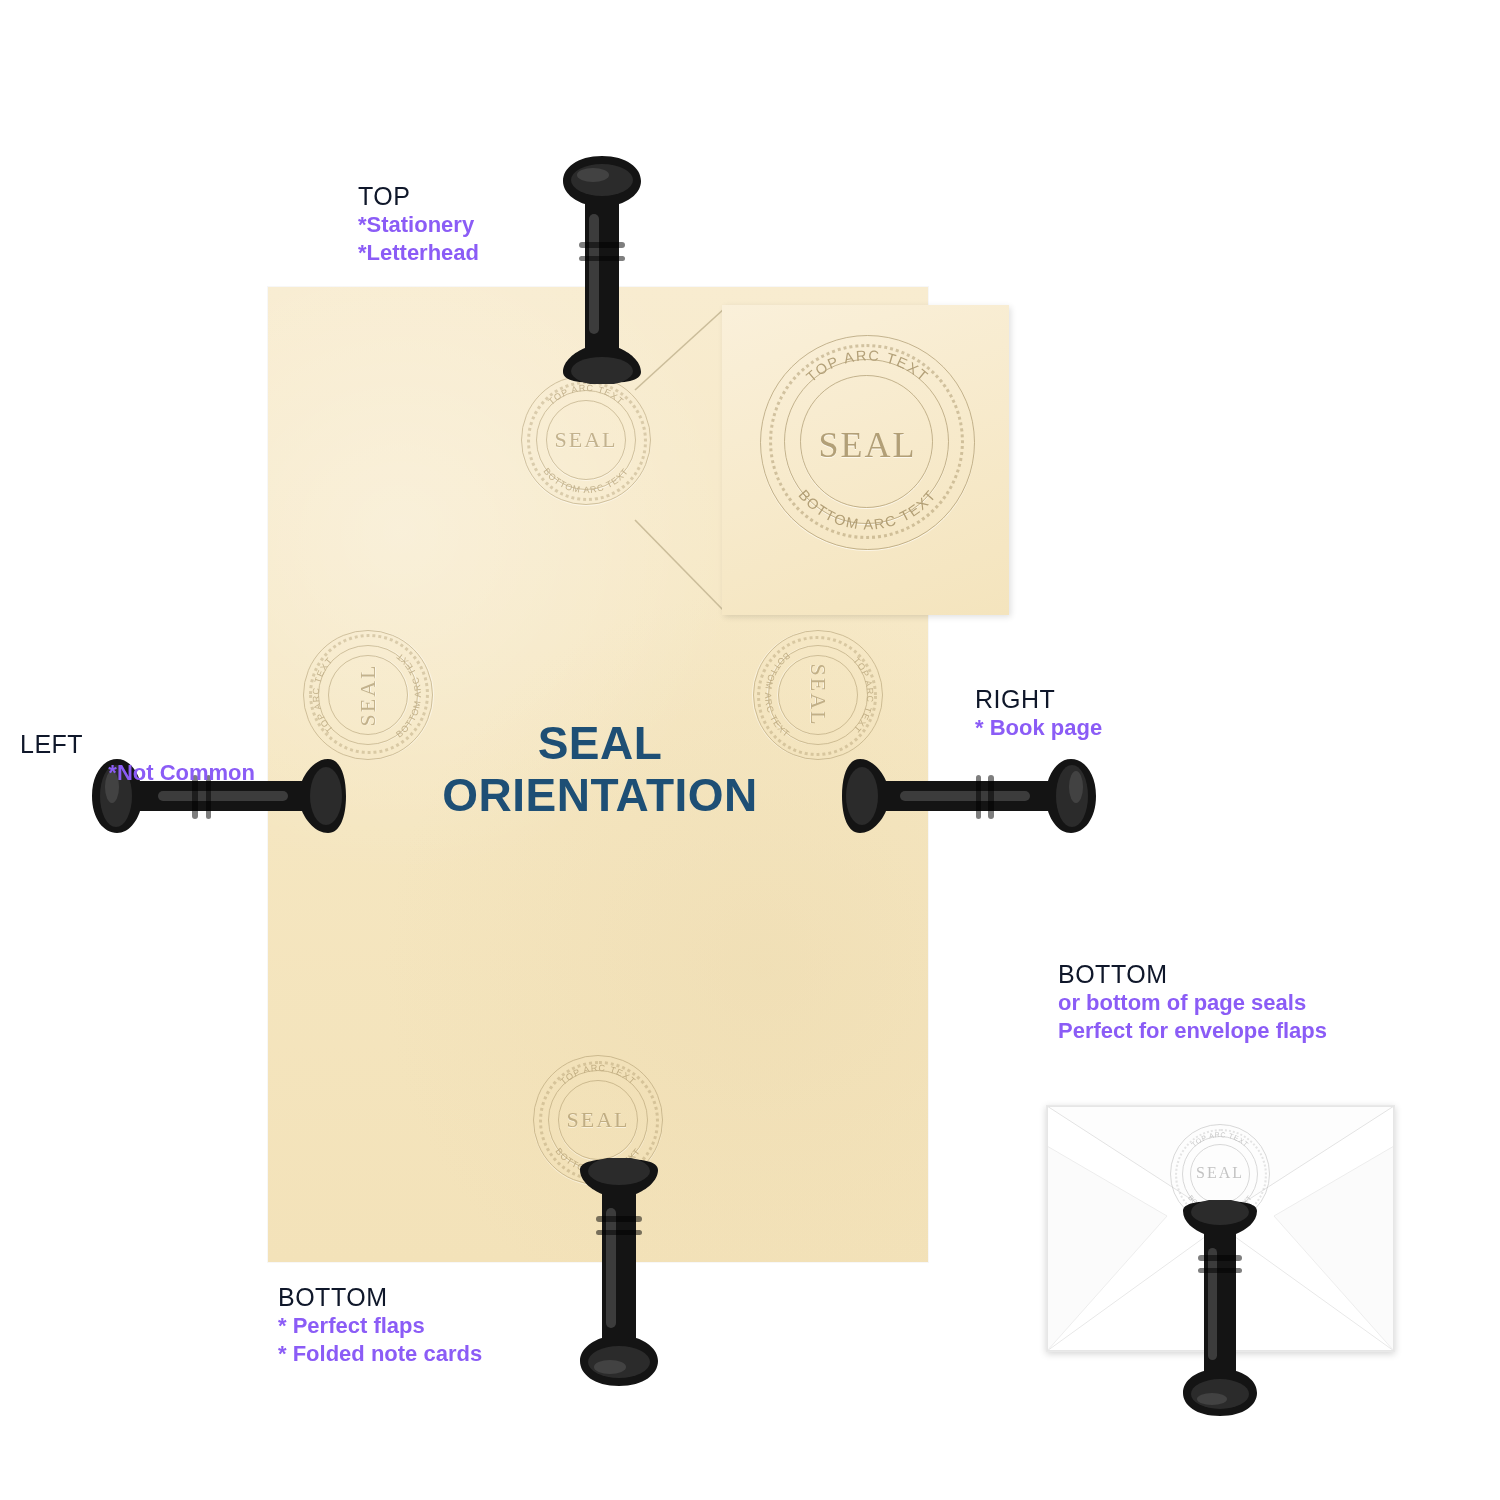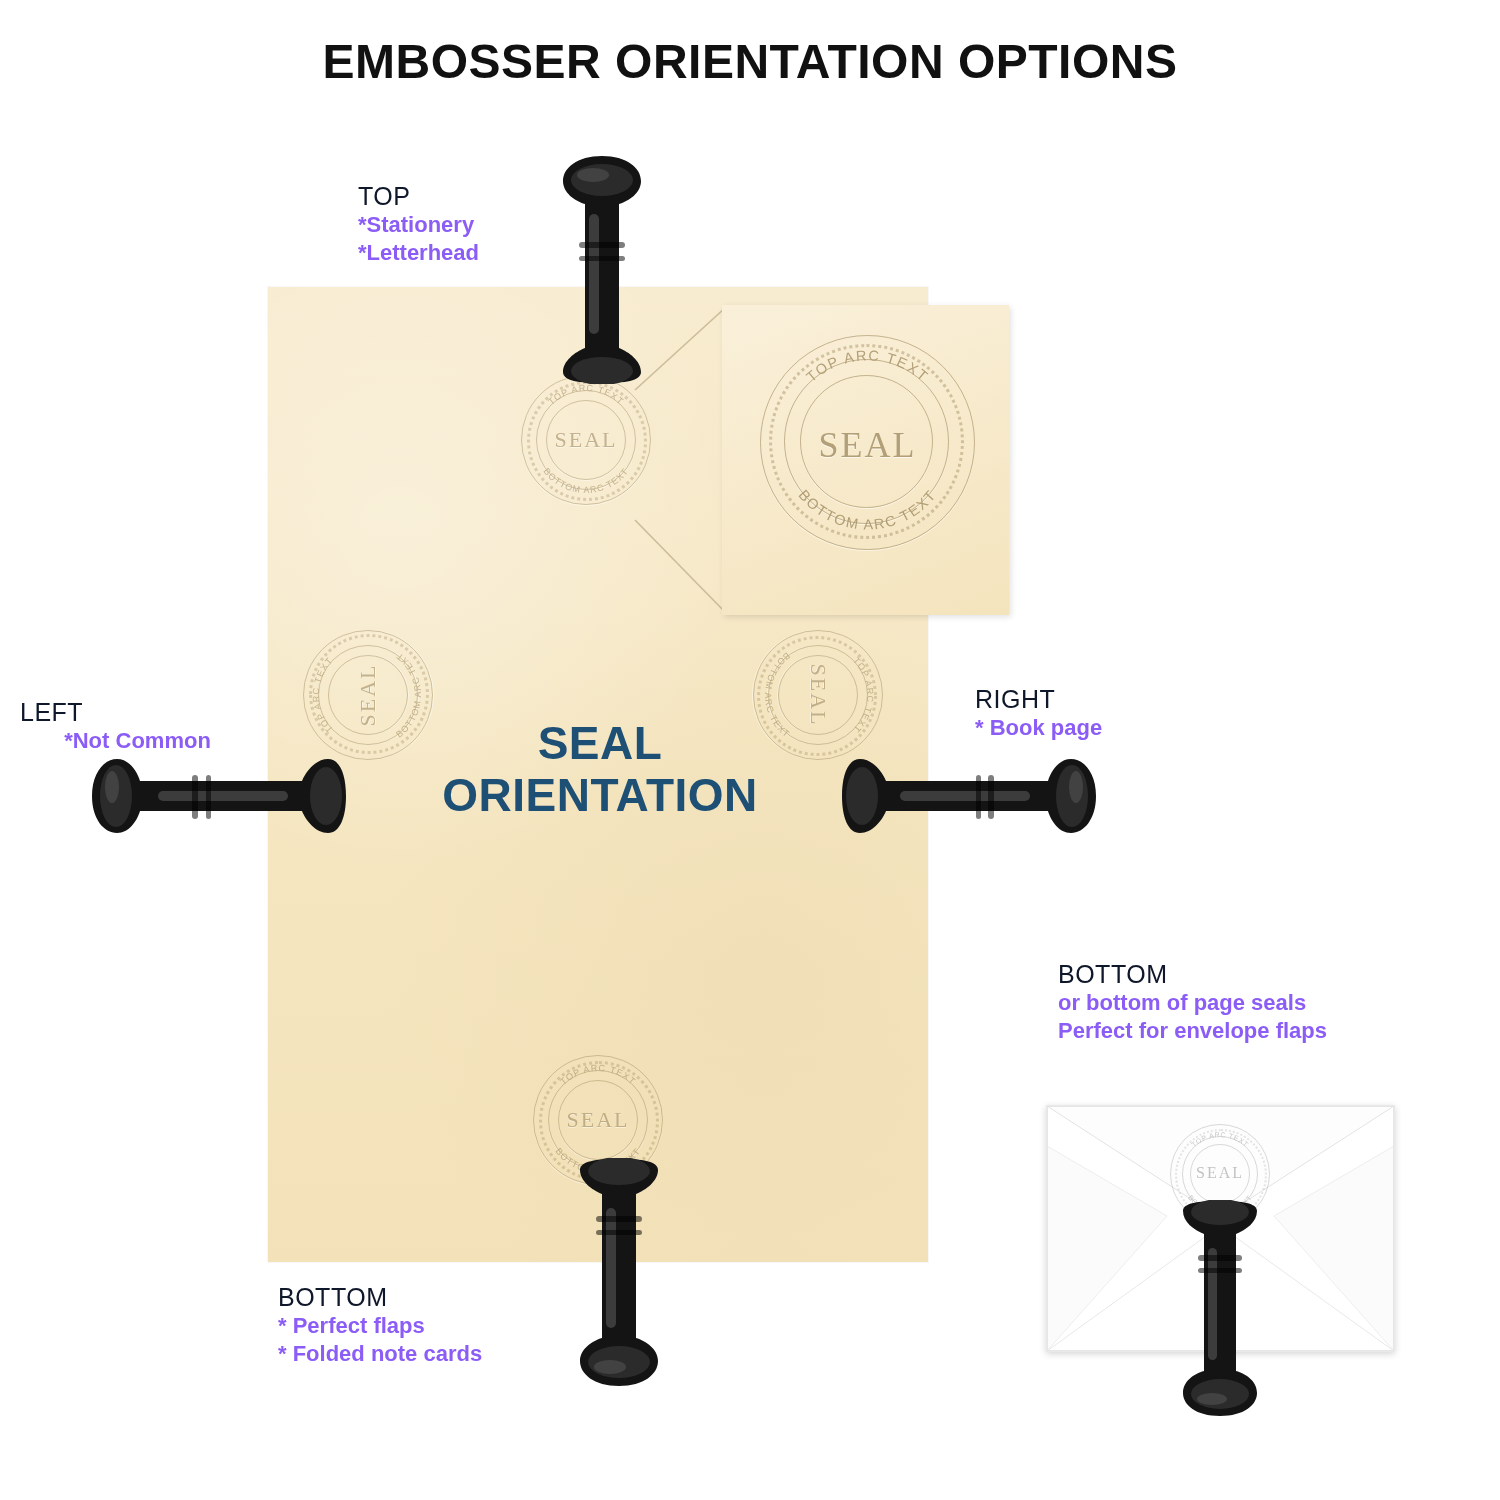--- a/index.html
+++ b/index.html
@@ -95,21 +95,20 @@
     background:#ffffff;
     box-shadow:0 2px 7px rgba(0,0,0,0.17);
     border:1px solid #e9e9e9;
   }
 </style>
 </head>
 <body>
 
 <div id="stage">
 
-  <div class="title">EMBOSSER ORIENTATION OPTIONS</div>
 
   <div class="sheet"></div>
 
   <svg class="callout-lines" viewBox="0 0 430 340">
     <line x1="35" y1="100" x2="125" y2="18" stroke="#cbbd9a" stroke-width="1.6"></line>
     <line x1="35" y1="230" x2="125" y2="322" stroke="#cbbd9a" stroke-width="1.6"></line>
   </svg>
 
   <div class="callout-box">
     <div class="seal" style="left:38px;top:30px;width:215px;height:215px;opacity:0.72;">
@@ -338,22 +337,22 @@
     </g>
   </svg>
 
   <div class="label" style="left:358px;top:182px;width:230px;">
     <div class="head">TOP</div>
     <div class="sub">*Stationery</div>
     <div class="sub">*Letterhead</div>
   </div>
 
   <div class="label right-align" style="left:20px;top:698px;width:235px;">
-    <div class="head" style="text-align:left;">LEFT</div>
-    <div class="sub" style="text-align:center;">*Not Common</div>
+    <div class="head" style="text-align:left;margin-top:32px;">LEFT</div>
+    <div class="sub" style="text-align:right;">*Not Common</div>
   </div>
 
   <div class="label" style="left:975px;top:685px;width:240px;">
     <div class="head">RIGHT</div>
     <div class="sub">* Book page</div>
   </div>
 
   <div class="label" style="left:278px;top:1283px;width:300px;">
     <div class="head">BOTTOM</div>
     <div class="sub">* Perfect flaps</div>

